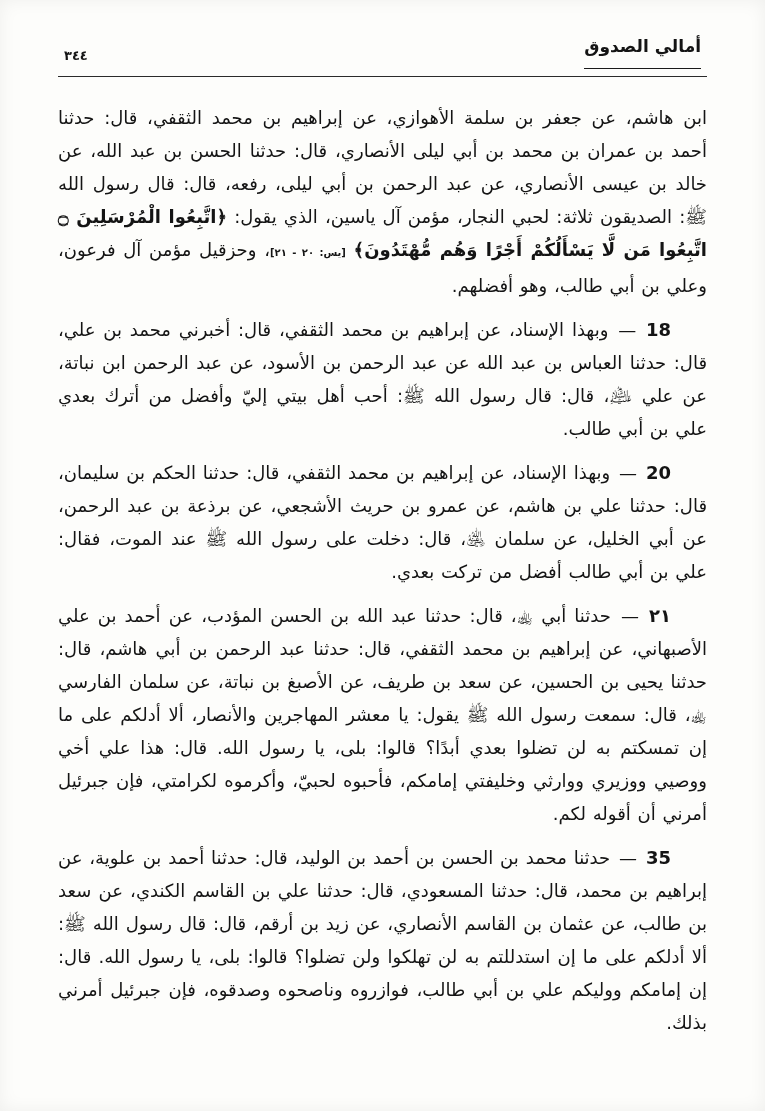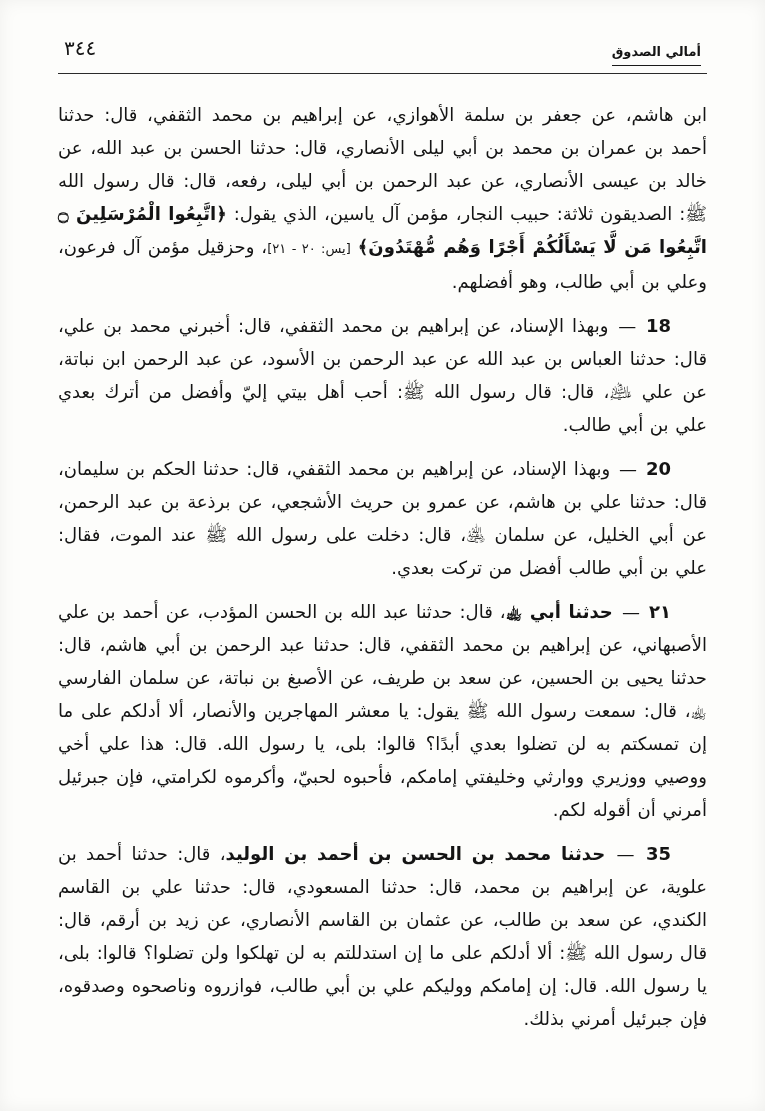--- a/index.html
+++ b/index.html
@@ -18,29 +18,29 @@
     box-shadow: inset 0 0 18px rgba(0,0,0,0.06);
   }
   .header-row {
     display: flex;
     justify-content: space-between;
     align-items: flex-end;
     direction: rtl;
     padding: 0 6px;
   }
   .book-title {
-    font-size: 13px;
+    font-size: 17px;
     font-weight: 700;
-    padding-bottom: 5px;
+    padding-bottom: 12px;
     border-bottom: 1.5px solid #1a1a1a;
     line-height: 1.2;
   }
   .page-number {
-    font-size: 20px;
-    font-weight: 400;
+    font-size: 13px;
+    font-weight: 700;
     padding-bottom: 6px;
   }
   .header-rule {
     border: none;
     border-top: 1.3px solid #2a2a2a;
     margin-top: 7px;
   }
   .body-text {
     margin-top: 24px;
   }
@@ -48,45 +48,45 @@
     font-size: 18px;
     line-height: 33px;
     text-align: justify;
     text-justify: inter-word;
     margin-bottom: 11px;
     word-spacing: 1px;
   }
   p.hadith { text-indent: 36px; }
   .num  { font-weight: 700; }
   .dash { font-weight: 400; margin: 0 2px; }
-  .lead { font-weight: 700; }
+  .lead { font-weight: 400; }
   .verse {
     font-weight: 700;
     letter-spacing: 0.3px;
   }
   .citation {
-    font-size: 13px;
-    font-weight: 400;
+    font-size: 10px;
+    font-weight: 700;
   }
 </style>
 </head>
 <body>
 
 <div class="page">
 
   <div class="header-row">
     <span class="book-title">أمالي الصدوق</span>
     <span class="page-number">٣٤٤</span>
   </div>
   <hr class="header-rule">
 
   <div class="body-text">
 
     <p class="para intro">
-      <span>ابن هاشم، عن جعفر بن سلمة الأهوازي، عن إبراهيم بن محمد الثقفي، قال: حدثنا أحمد بن عمران بن محمد بن أبي ليلى الأنصاري، قال: حدثنا الحسن بن عبد الله، عن خالد بن عيسى الأنصاري، عن عبد الرحمن بن أبي ليلى، رفعه، قال: قال رسول الله ﷺ: الصديقون ثلاثة: حبيب النجار، مؤمن آل ياسين، الذي يقول:</span>
+      <span>ابن هاشم، عن جعفر بن سلمة الأهوازي، عن إبراهيم بن محمد الثقفي، قال: حدثنا أحمد بن عمران بن محمد بن أبي ليلى الأنصاري، قال: حدثنا الحسن بن عبد الله، عن خالد بن عيسى الأنصاري، عن عبد الرحمن بن أبي ليلى، رفعه، قال: قال رسول الله ﷺ: الصديقون ثلاثة: لحبي النجار، مؤمن آل ياسين، الذي يقول:</span>
       <span class="verse">﴿اتَّبِعُوا الْمُرْسَلِينَ ۝ اتَّبِعُوا مَن لَّا يَسْأَلُكُمْ أَجْرًا وَهُم مُّهْتَدُونَ﴾</span>
       <span class="citation">[يس: ٢٠ - ٢١]</span><span>، وحزقيل مؤمن آل فرعون، وعلي بن أبي طالب، وهو أفضلهم.</span>
     </p>
 
     <p class="para hadith">
       <span class="num">18</span>
       <span class="dash">—</span>
       <span class="lead"></span><span class="txt">وبهذا الإسناد، عن إبراهيم بن محمد الثقفي، قال: أخبرني محمد بن علي، قال: حدثنا العباس بن عبد الله عن عبد الرحمن بن الأسود، عن عبد الرحمن ابن نباتة، عن علي ﵇، قال: قال رسول الله ﷺ: أحب أهل بيتي إليّ وأفضل من أترك بعدي علي بن أبي طالب.</span>
     </p>
 

